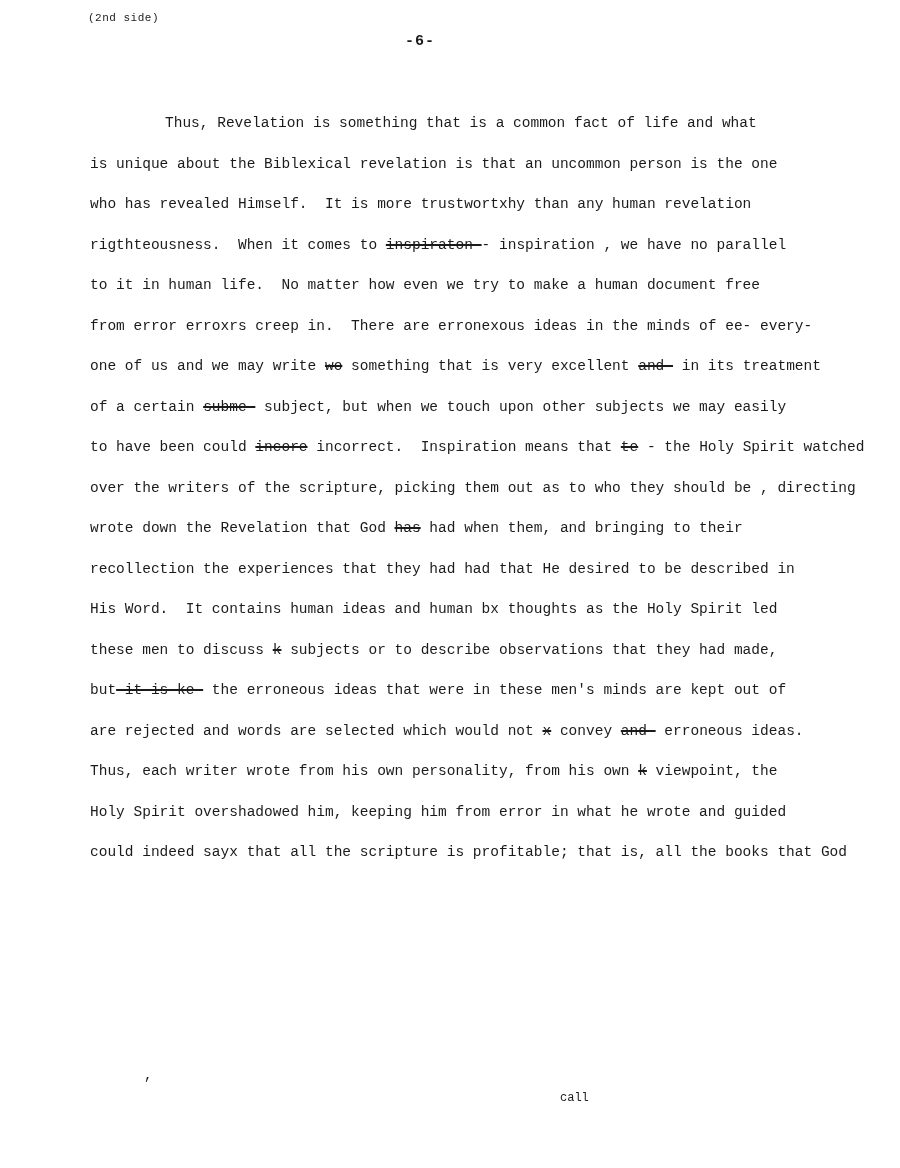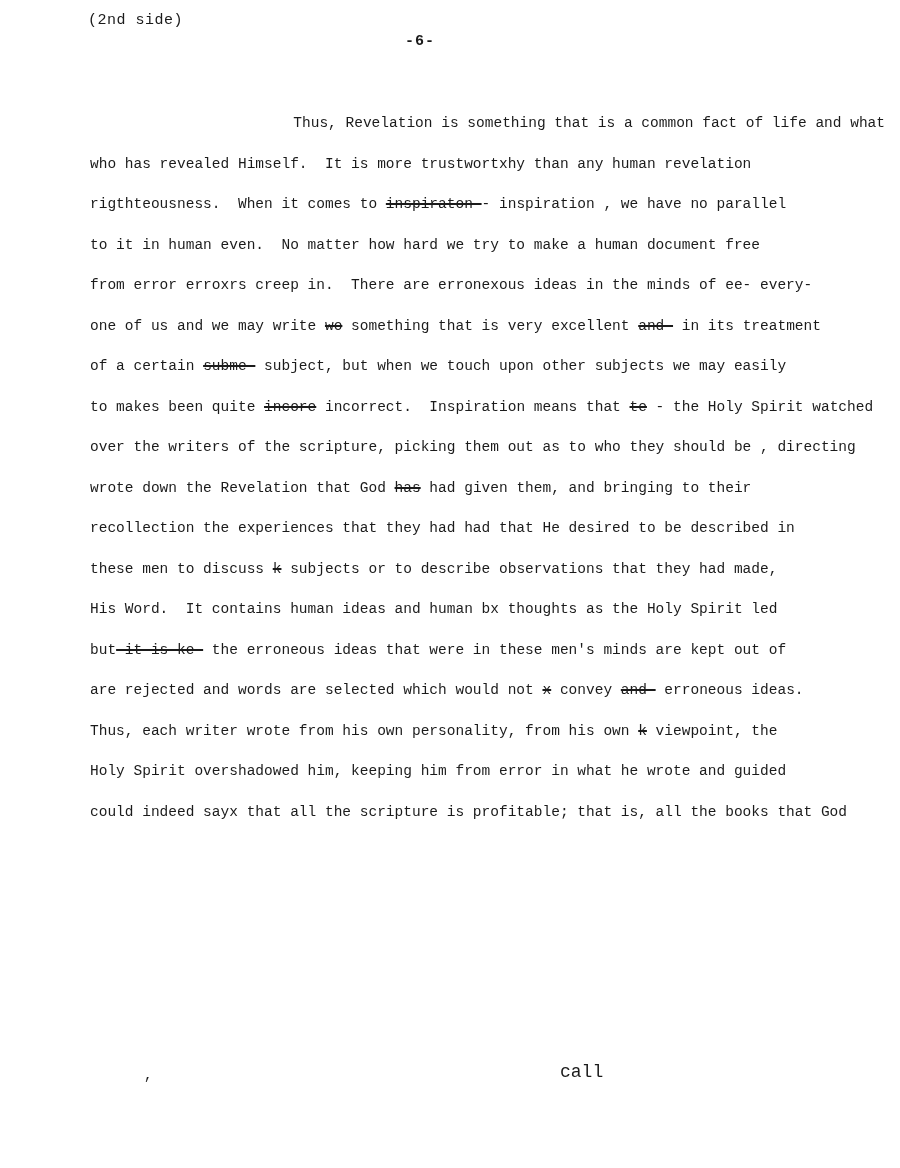--- a/index.html
+++ b/index.html
@@ -6,63 +6,64 @@
   body {
     width: 900px; height: 1168px;
     background: #ffffff;
     position: relative;
     font-family: "Liberation Mono", "DejaVu Sans Mono", monospace;
     color: #1b1b1b;
     overflow: hidden;
   }
   .hdr-side {
     position: absolute; left: 88px; top: 12px;
-    font-size: 15px; letter-spacing: 0.5px;
+    font-size: 11px; letter-spacing: 0.5px;
   }
   .hdr-page {
     position: absolute; left: 405px; top: 33px;
     font-size: 15px; font-weight: bold; letter-spacing: 1px;
   }
   .doc-body {
     position: absolute; left: 90px; top: 103px; width: 795px;
     font-size: 14.5px; line-height: 40.5px;
   }
   .line { white-space: pre; }
-  .line.indent { padding-left: 75px; text-align: right; }
+  .line.indent { padding-left: 75px; }
   .st { text-decoration: line-through; text-decoration-thickness: 1.6px; }
   .insertion {
-    position: absolute; left: 560px; top: 1063px;
-    font-size: 18px; line-height: 18px;
+    position: absolute; left: 560px; top: 1089px;
+    font-size: 12px; line-height: 18px;
   }
   .stray {
     position: absolute; left: 144px; top: 1068px;
     font-size: 14px; line-height: 14px;
   }
 </style>
 </head>
 <body>
 
 <div class="hdr-side">(2nd side)</div>
 
 <div class="hdr-page">-6-</div>
 
 <div class="doc-body">
     <div class="line indent"><span>Thus, Revelation is something that is a common fact of life and what</span></div>
+    <div class="line"><span>is unique about the Biblexical revelation is that an uncommon person is the one</span></div>
     <div class="line"><span>who has revealed Himself.  It is more trustwortxhy than any human revelation</span></div>
     <div class="line"><span>rigthteousness.  When it comes to </span><span class="st">inspiraton-</span><span>- inspiration , we have no parallel</span></div>
-    <div class="line"><span>to it in human even.  No matter how hard we try to make a human document free</span></div>
+    <div class="line"><span>to it in human life.  No matter how even we try to make a human document free</span></div>
     <div class="line"><span>from error erroxrs creep in.  There are erronexous ideas in the minds of ee- every-</span></div>
     <div class="line"><span>one of us and we may write </span><span class="st">wo</span><span> something that is very excellent </span><span class="st">and-</span><span> in its treatment</span></div>
     <div class="line"><span>of a certain </span><span class="st">subme-</span><span> subject, but when we touch upon other subjects we may easily</span></div>
-    <div class="line"><span>to makes been quite </span><span class="st">incore</span><span> incorrect.  Inspiration means that </span><span class="st">te</span><span> - the Holy Spirit watched</span></div>
+    <div class="line"><span>to have been could </span><span class="st">incore</span><span> incorrect.  Inspiration means that </span><span class="st">te</span><span> - the Holy Spirit watched</span></div>
     <div class="line"><span>over the writers of the scripture, picking them out as to who they should be , directing</span></div>
-    <div class="line"><span>wrote down the Revelation that God </span><span class="st">has</span><span> had given them, and bringing to their</span></div>
+    <div class="line"><span>wrote down the Revelation that God </span><span class="st">has</span><span> had when them, and bringing to their</span></div>
     <div class="line"><span>recollection the experiences that they had had that He desired to be described in</span></div>
+    <div class="line"><span>His Word.  It contains human ideas and human bx thoughts as the Holy Spirit led</span></div>
     <div class="line"><span>these men to discuss </span><span class="st">k</span><span> subjects or to describe observations that they had made,</span></div>
-    <div class="line"><span>His Word.  It contains human ideas and human bx thoughts as the Holy Spirit led</span></div>
     <div class="line"><span>but</span><span class="st"> it is ke-</span><span> the erroneous ideas that were in these men's minds are kept out of</span></div>
     <div class="line"><span>are rejected and words are selected which would not </span><span class="st">x</span><span> convey </span><span class="st">and-</span><span> erroneous ideas.</span></div>
     <div class="line"><span>Thus, each writer wrote from his own personality, from his own </span><span class="st">k</span><span> viewpoint, the</span></div>
     <div class="line"><span>Holy Spirit overshadowed him, keeping him from error in what he wrote and guided</span></div>
     <div class="line"><span>could indeed sayx that all the scripture is profitable; that is, all the books that God</span></div>
   </div>
 
 <div class="insertion">call</div>
 
 <div class="stray">,</div>

